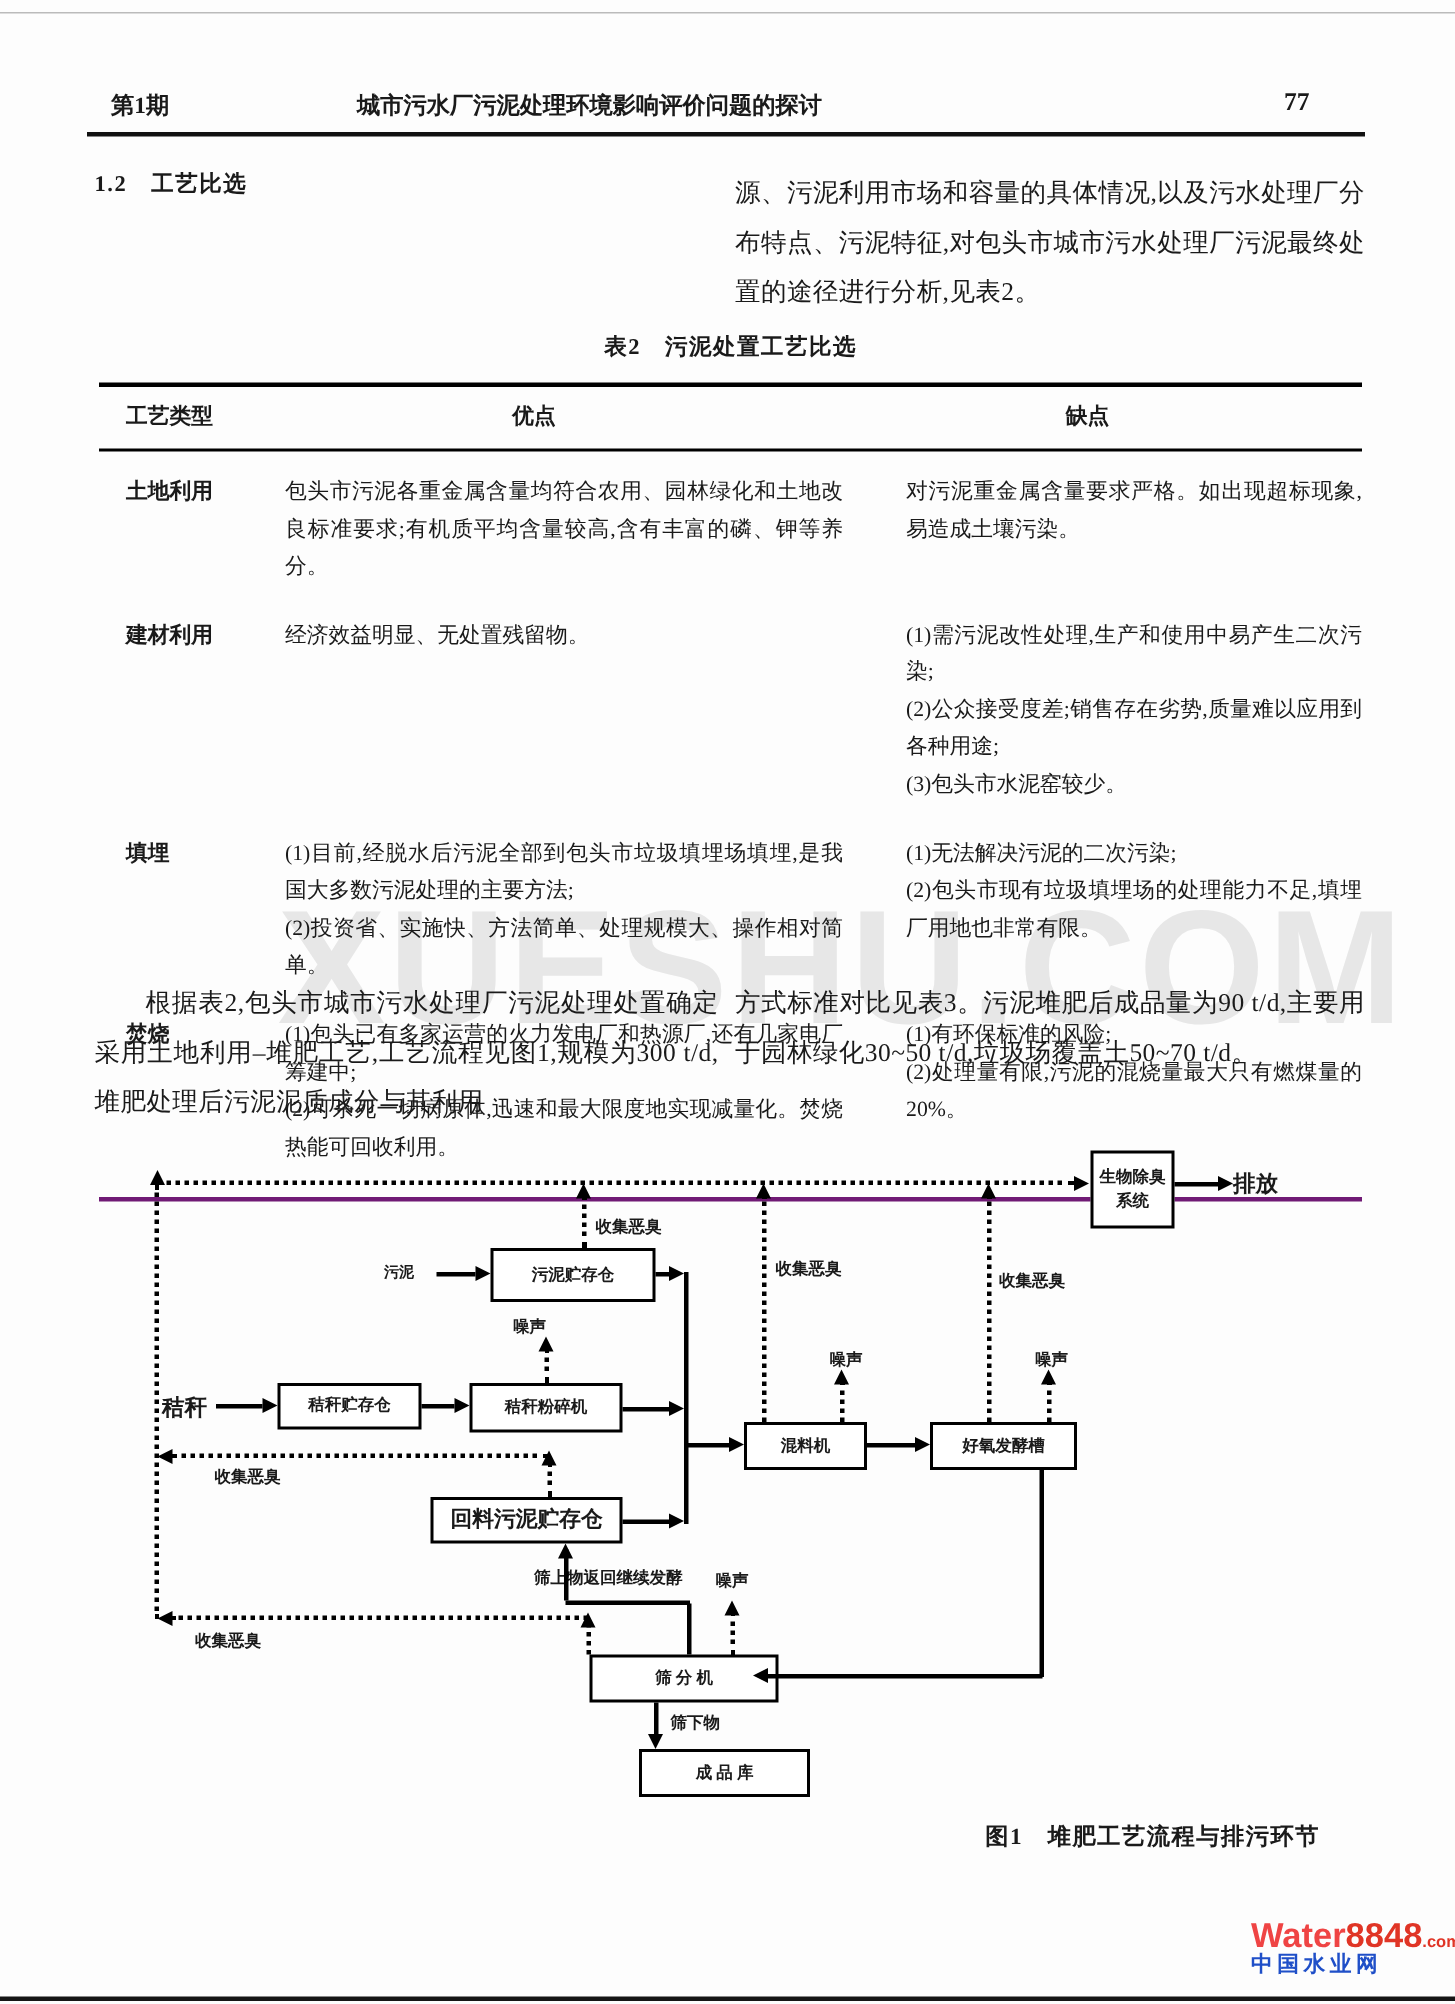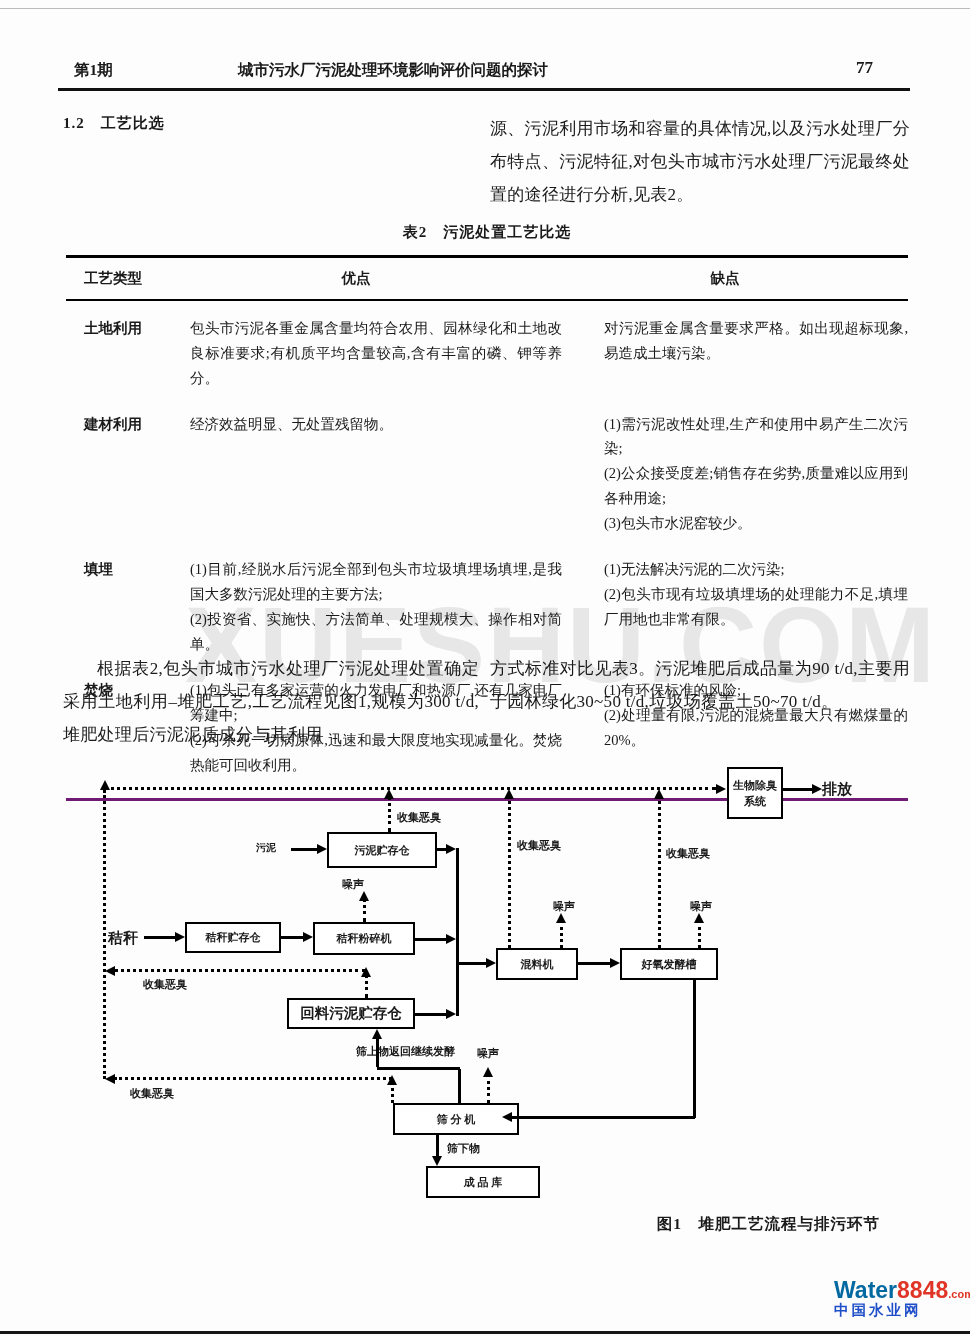--- a/index.html
+++ b/index.html
@@ -199,19 +199,19 @@
     <div class="dv" style="left:698px;top:920px;height:28px;"></div>
     <div class="ar u" style="left:694px;top:913px;"></div>
     <div class="dv" style="left:487px;top:1074px;height:29px;"></div>
     <div class="ar u" style="left:483px;top:1067px;"></div>
 
     <div class="caption">图1　堆肥工艺流程与排污环节</div>
   </div>
 
   <div class="logo">
     <div>
-      <span class="logo-water" style="color:#0369a1;">Water</span><span class="logo-num" style="color:#e03526;">8848</span><span class="logo-com" style="color:#e03526;">.com</span>
+      <span class="logo-water" style="color:#ef4444;">Water</span><span class="logo-num" style="color:#e03526;">8848</span><span class="logo-com" style="color:#e03526;">.com</span>
     </div>
     <div class="logo-site" style="color:#1f4fc8;">中国水业网</div>
   </div>
 
   <div class="abs scan-bottom"></div>
 </div>
 
 </body></html>

